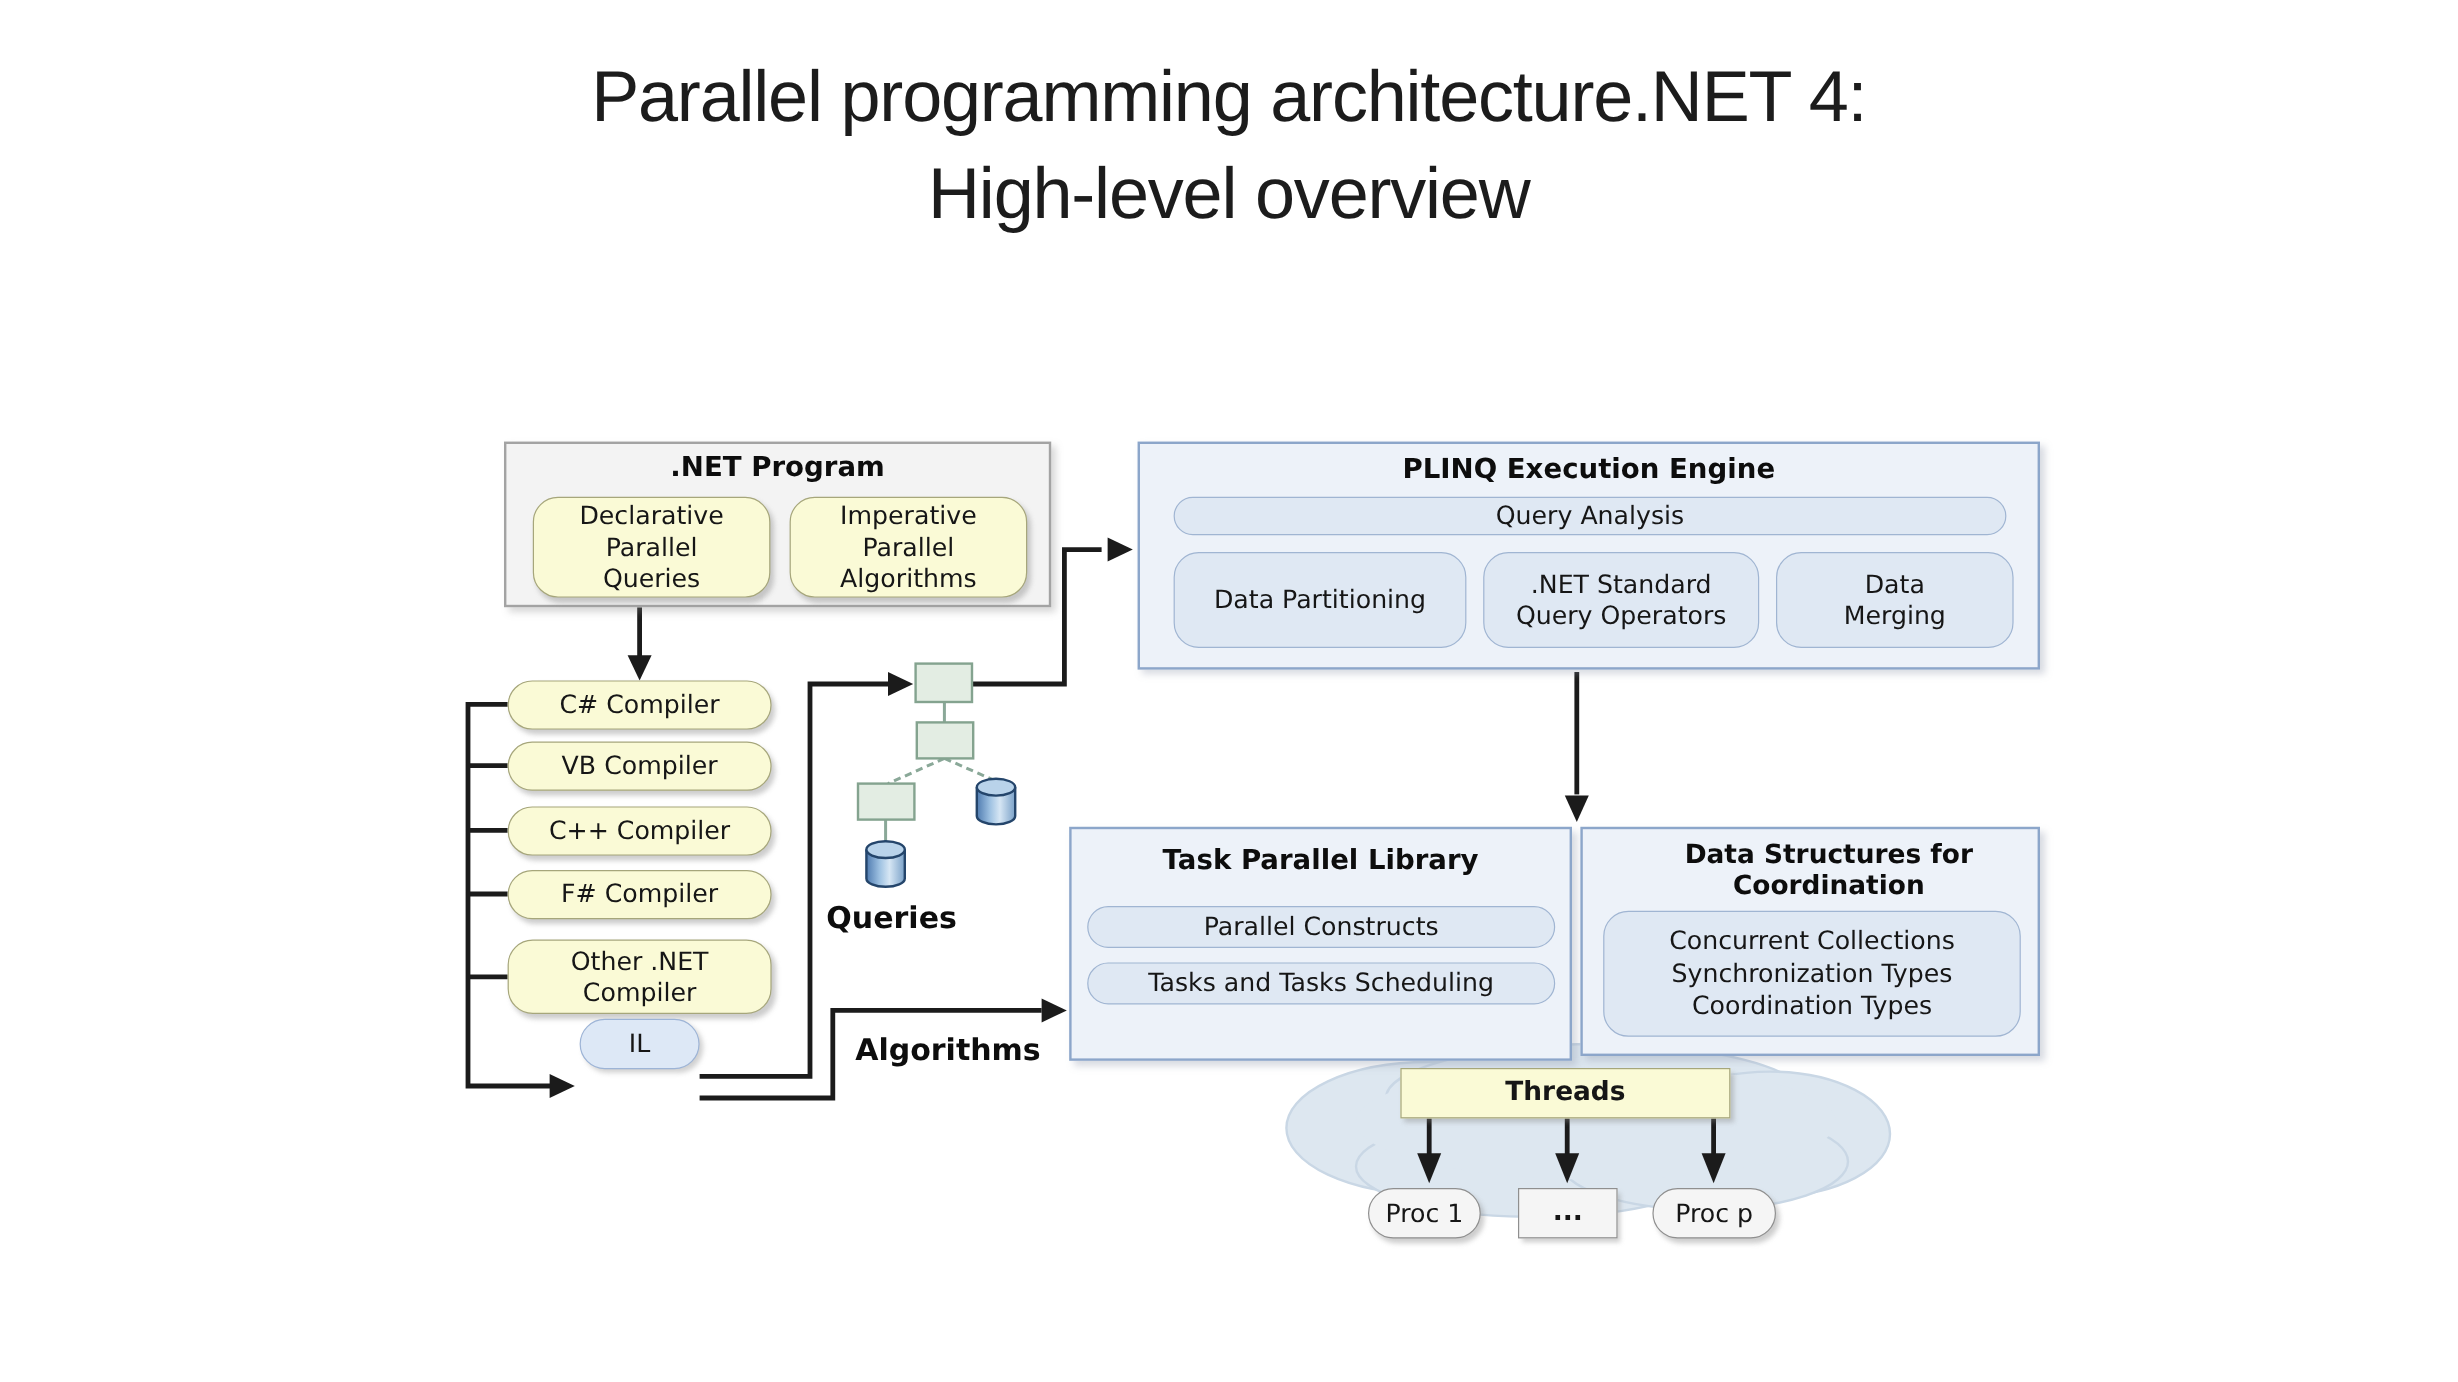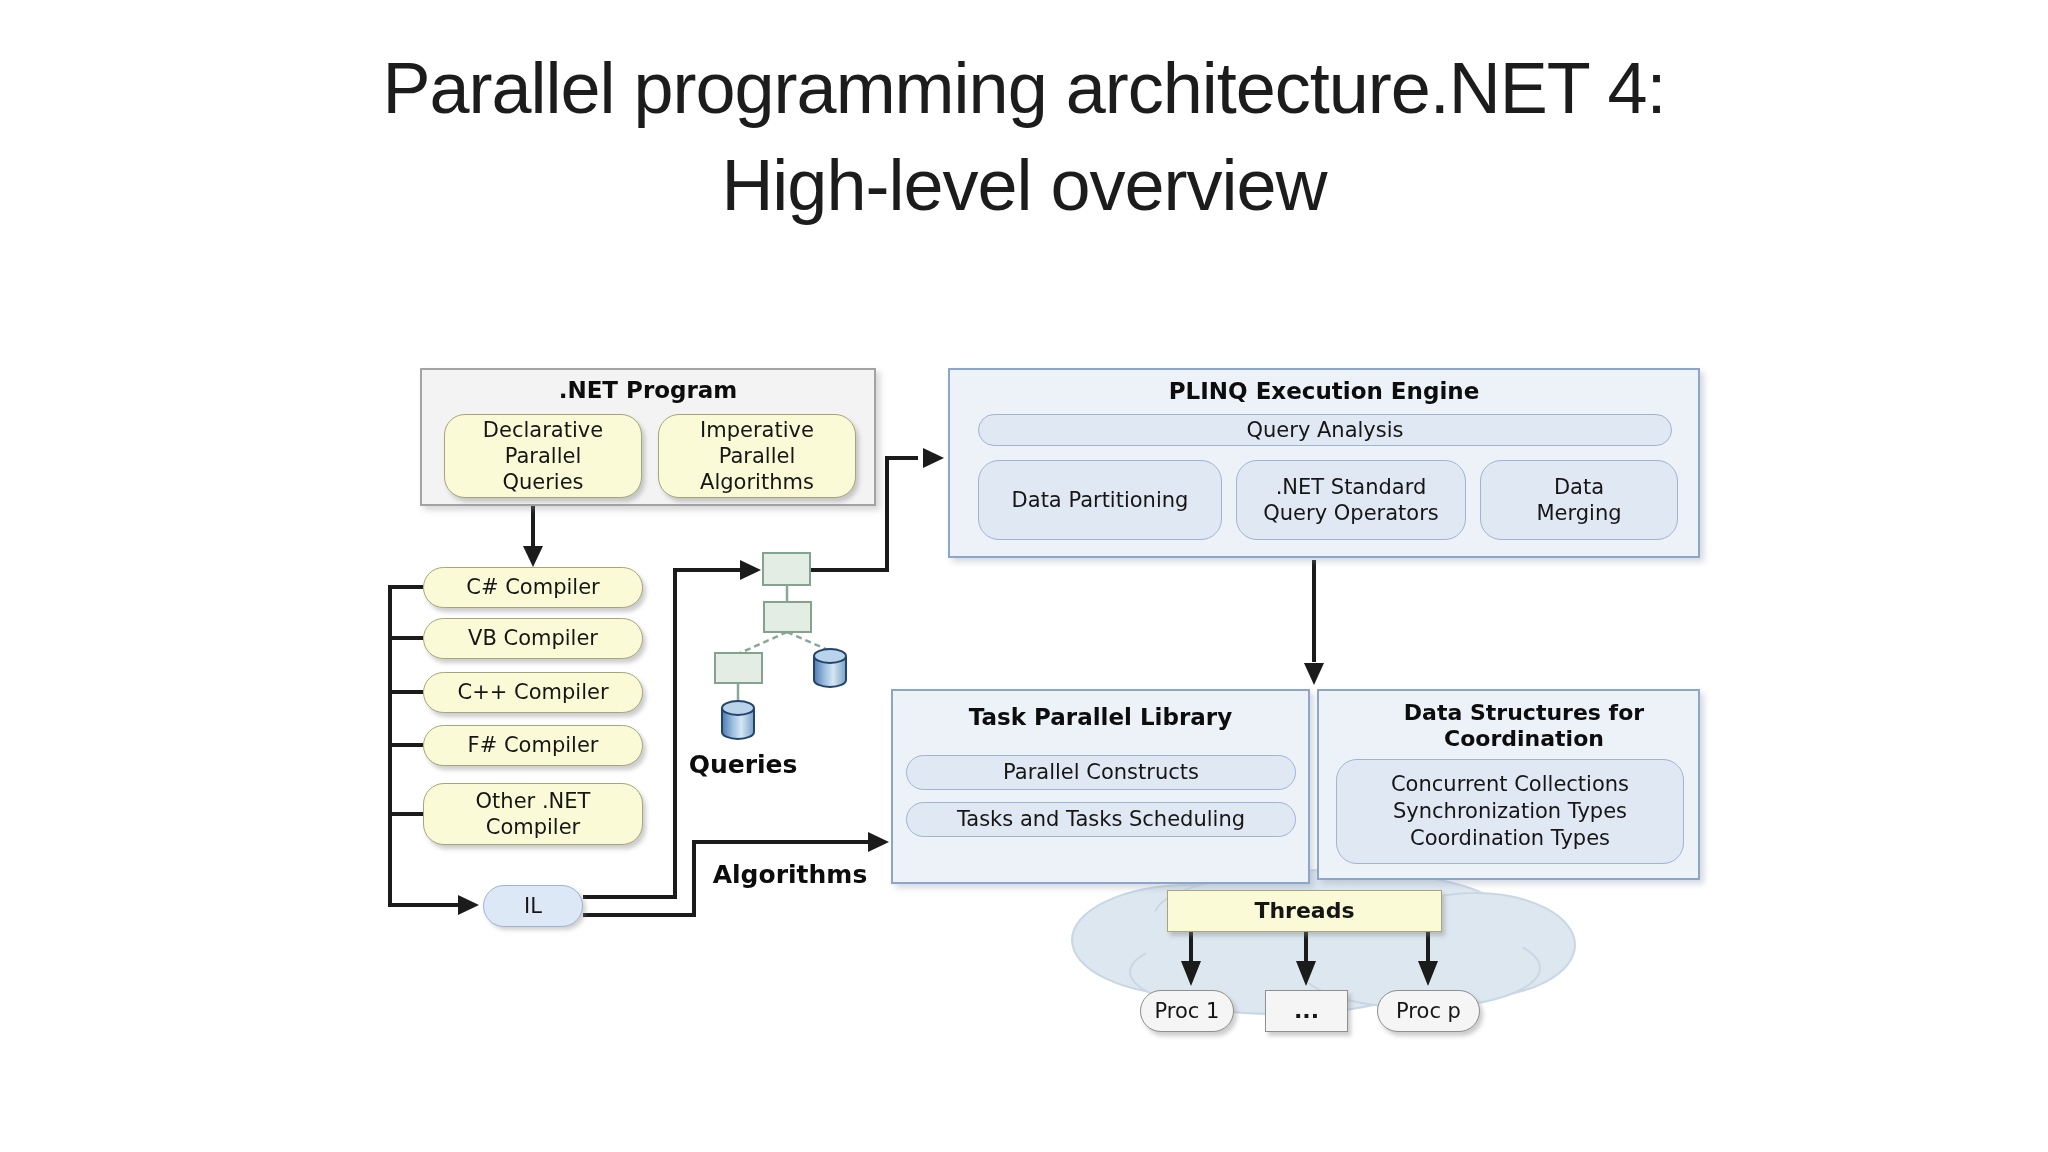--- a/index.html
+++ b/index.html
@@ -1,21 +1,21 @@
 <!DOCTYPE html>
 <html><head>
 <meta charset="utf-8">
 <style>
   html,body{margin:0;padding:0;background:#ffffff;}
   #stage{position:relative;width:2048px;height:1152px;background:#ffffff;overflow:hidden;
          font-family:"DejaVu Sans","Liberation Sans",sans-serif;}
   svg.layer{position:absolute;left:0;top:0;z-index:1;}
   .title{position:absolute;left:0;right:0;top:40px;text-align:center;z-index:2;
          font-family:"Liberation Sans","DejaVu Sans",sans-serif;font-weight:300;
-         font-size:72px;line-height:1.35;color:#1c1c1c;white-space:pre-line;letter-spacing:-1px;}
+         font-size:60px;line-height:1.35;color:#1c1c1c;white-space:pre-line;letter-spacing:-1px;}
   .cbox{position:absolute;box-sizing:border-box;display:flex;align-items:center;justify-content:center;
         text-align:center;white-space:pre-line;color:#161616;z-index:2;line-height:1.25;}
   .hdr{position:absolute;left:0;right:0;text-align:center;white-space:pre-line;
        font-weight:bold;color:#0d0d0d;line-height:1.2;}
   .container{position:absolute;box-sizing:border-box;z-index:2;}
   .grayC{background:#f3f3f3;border:2px solid #a3a3a3;box-shadow:4px 4px 6px rgba(140,140,140,.35);}
   .blueC{background:#edf2f9;border:2px solid #8ca6ca;box-shadow:4px 4px 6px rgba(140,150,170,.35);}
   .yellow{background:#fafad6;border:1.5px solid #a6a67b;box-shadow:3px 4px 4px rgba(130,130,130,.4);}
   .blueI{background:#dfe8f3;border:1.5px solid #a0b5d2;}
   .ilbox{background:#dde8f6;border:1.5px solid #9db4d6;box-shadow:3px 3px 4px rgba(140,140,140,.4);}
@@ -121,21 +121,21 @@
     <div class="cbox blueI t21" style="left:530px;top:90px;width:198px;height:80px;">Data
 Merging</div>
   </div>
 
   <div class="cbox yellow t21" style="left:423px;top:567px;width:220px;height:41px;">C# Compiler</div>
   <div class="cbox yellow t21" style="left:423px;top:618px;width:220px;height:41px;">VB Compiler</div>
   <div class="cbox yellow t21" style="left:423px;top:672px;width:220px;height:41px;">C++ Compiler</div>
   <div class="cbox yellow t21" style="left:423px;top:725px;width:220px;height:41px;">F# Compiler</div>
   <div class="cbox yellow t21" style="left:423px;top:783px;width:220px;height:62px;">Other .NET
 Compiler</div>
-  <div class="cbox ilbox t21" style="left:483px;top:885px;width:100px;height:42px;">IL</div>
+  <div class="cbox ilbox t21" style="left:483px;top:849px;width:100px;height:42px;">IL</div>
 
   <div class="flowlbl" style="left:663px;top:750px;width:160px;">Queries</div>
   <div class="flowlbl" style="left:705px;top:860px;width:170px;">Algorithms</div>
 
   <div class="container blueC" style="left:891px;top:689px;width:419px;height:195px;">
     <div class="hdr" style="top:13px;font-size:23px;">Task Parallel Library</div>
     <div class="cbox blueI t21" style="left:13px;top:64px;width:390px;height:35px;">Parallel Constructs</div>
     <div class="cbox blueI t21" style="left:13px;top:111px;width:390px;height:35px;">Tasks and Tasks Scheduling</div>
   </div>
 

